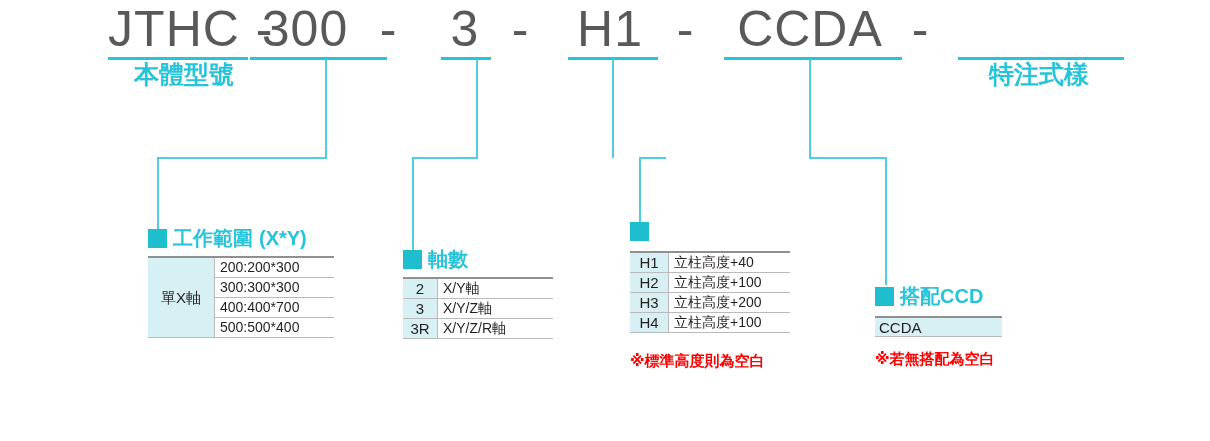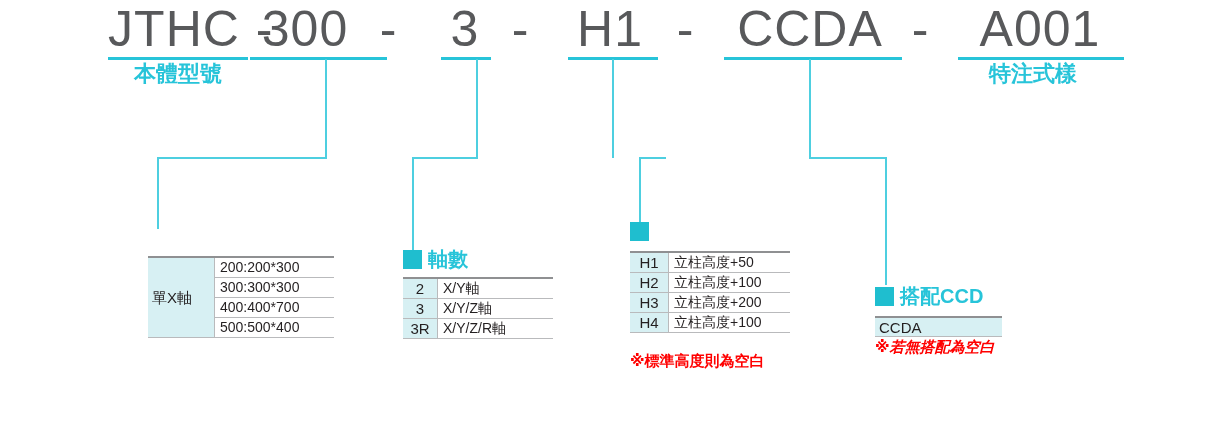--- a/index.html
+++ b/index.html
@@ -25,21 +25,21 @@
 
   
   .ul{position:absolute;height:3px;background:#27c4d9;}
 
   
   .vline{position:absolute;width:2px;background:#4ecfe0;}
   .hline{position:absolute;height:2px;background:#4ecfe0;}
 
   
   .cap{
-    position:absolute;color:#27c4d9;font-size:22px;font-weight:bold;
+    position:absolute;color:#27c4d9;font-size:25px;font-weight:bold;
     line-height:22px;white-space:nowrap;
   }
 
   
   .blk-head{position:absolute;white-space:nowrap;display:flex;align-items:center;gap:6px;}
   .sq{width:19px;height:19px;background:#1fbecf;display:inline-block;flex:none;}
   .blk-title{color:#27c4d9;font-size:20px;font-weight:bold;line-height:22px;}
 
   
   table.opt{
@@ -50,21 +50,21 @@
     border-top:1px solid #b9babc;border-bottom:1px solid #b9babc;
     padding:0 4px;height:19px;line-height:19px;white-space:nowrap;
     font-size:14px;
   }
   table.opt td.code{
     background:#d7f0f3;text-align:center;font-size:15px;
     border-right:1px solid #b9babc;
   }
   table.opt td.val{background:#ffffff;text-align:left;padding-left:5px;}
   table.opt td.span{
-    background:#d7f0f3;font-size:15px;
+    background:#d7f0f3;text-align:center;font-size:15px;
     border-right:1px solid #b9babc;border-top:1px solid #b9babc;
     border-bottom:1px solid #b9babc;
   }
   table.opt.thick{border-top:2px solid #8f9092;}
 
   .note{
     position:absolute;color:#ff0000;font-size:15px;font-weight:bold;
     line-height:17px;white-space:nowrap;
   }
 
@@ -95,21 +95,20 @@
     <div class="dash" style="left:500px;width:40px;">-</div>
 
     <div class="code-seg" style="left:565px;width:90px;">H1</div>
 
     <div class="dash" style="left:665px;width:40px;">-</div>
 
     <div class="code-seg" style="left:720px;width:180px;">CCDA</div>
 
     <div class="dash" style="left:900px;width:40px;">-</div>
 
-    <div class="code-seg" style="left:955px;width:170px;">A001</div>
   </div>
 
   <div class="ul" style="left:108px;top:57px;width:140px;"></div>
   <div class="ul" style="left:250px;top:57px;width:137px;"></div>
   <div class="ul" style="left:441px;top:57px;width:50px;"></div>
   <div class="ul" style="left:568px;top:57px;width:90px;"></div>
   <div class="ul" style="left:724px;top:57px;width:178px;"></div>
   <div class="ul" style="left:958px;top:57px;width:166px;"></div>
 
   <div class="cap" style="left:134px;top:63px;">本體型號</div>
@@ -124,20 +123,25 @@
   <div class="vline" style="left:412px;top:157px;height:93px;"></div>
 
   <div class="vline" style="left:612px;top:59px;height:99px;"></div>
   <div class="hline" style="left:639px;top:157px;width:27px;"></div>
   <div class="vline" style="left:639px;top:157px;height:67px;"></div>
 
   <div class="vline" style="left:809px;top:59px;height:99px;"></div>
   <div class="hline" style="left:809px;top:157px;width:78px;"></div>
   <div class="vline" style="left:885px;top:157px;height:128px;"></div>
 
+  <div class="blk-head" style="left:148px;top:227px;">
+    <span class="sq"></span>
+    <span class="blk-title">工作範圍</span>
+      <span class="blk-title sm">(X*Y)</span>
+  </div>
 
   <table class="opt thick" style="left:148px;top:256px;width:186px;">
     <tbody>
         <tr>
       <td class="span" rowspan="4" style="width:58px;">單X軸</td>
       <td class="val">200:200*300</td>
     </tr>
     <tr>
       <td class="val">300:300*300</td>
     </tr>
@@ -173,21 +177,21 @@
     </table>
 
   <div class="blk-head" style="left:630px;top:222px;">
     <span class="sq"></span>
   </div>
 
   <table class="opt thick" style="left:630px;top:251px;width:160px;">
     <tbody>
         <tr>
       <td class="code" style="width:30px;">H1</td>
-      <td class="val">立柱高度+50</td>
+      <td class="val">立柱高度+40</td>
     </tr>
     <tr>
       <td class="code">H2</td>
       <td class="val">立柱高度+100</td>
     </tr>
     <tr>
       <td class="code">H3</td>
       <td class="val">立柱高度+200</td>
     </tr>
     <tr>
@@ -199,15 +203,15 @@
 
   <div class="note" style="left:630px;top:352px;">※標準高度則為空白</div>
 
   <div class="blk-head" style="left:875px;top:285px;">
     <span class="sq"></span>
     <span class="blk-title">搭配CCD</span>
   </div>
 
   <div class="ccd-cell" style="left:875px;top:316px;width:127px;height:21px;">CCDA</div>
 
-  <div class="note" style="left:875px;top:338px;font-style:italic;">※若無搭配為空白</div>
+  <div class="note" style="left:875px;top:350px;">※若無搭配為空白</div>
 
 </div>
 
 </body></html>

